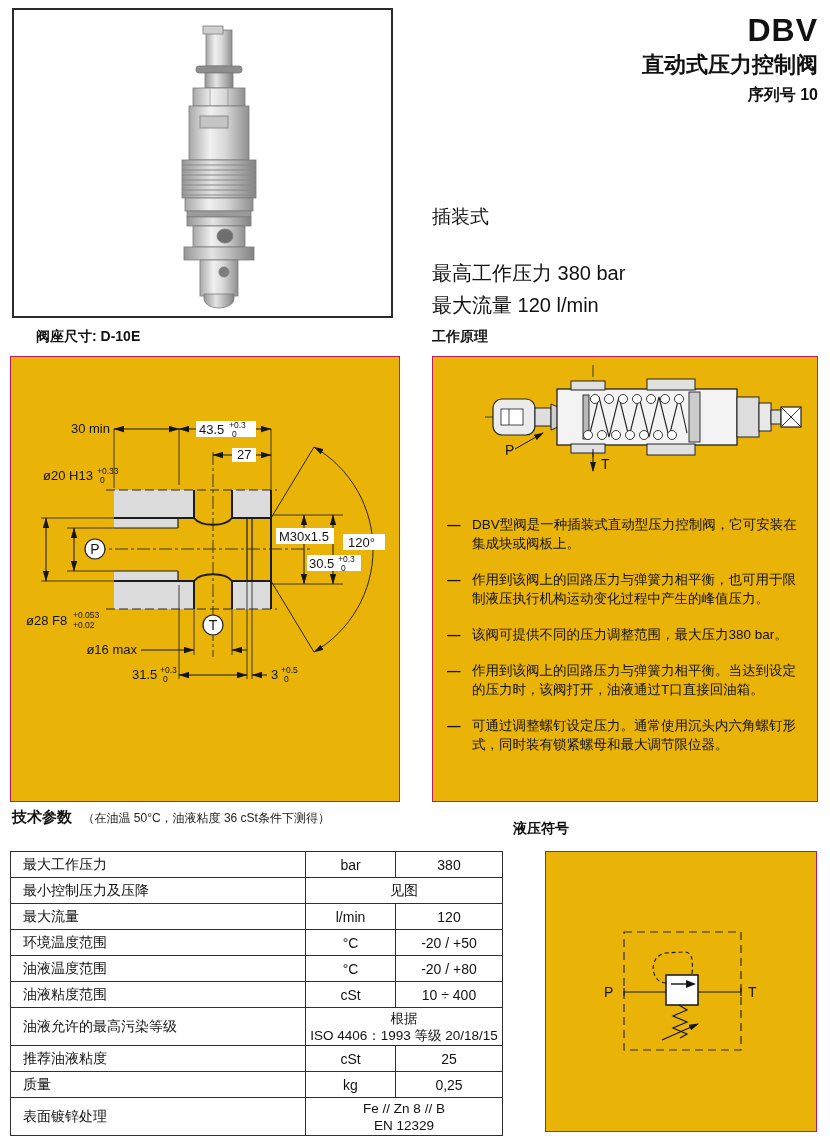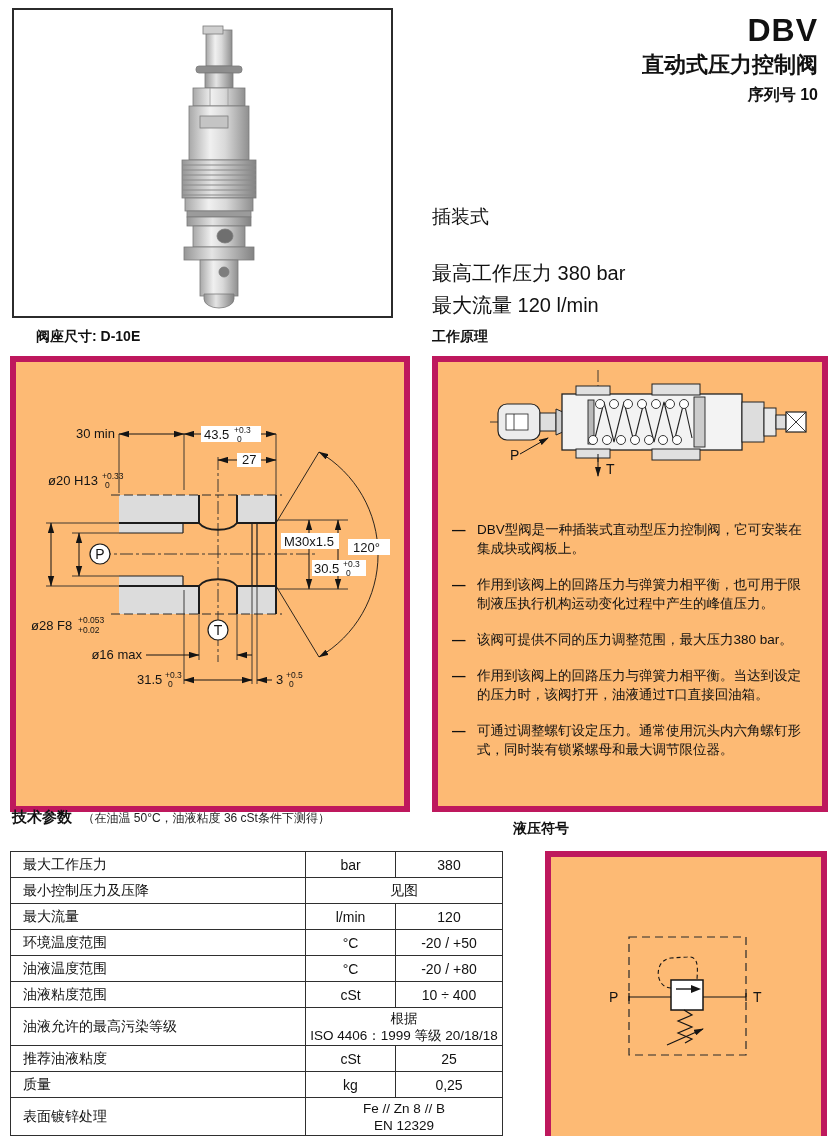--- a/index.html
+++ b/index.html
@@ -21,21 +21,21 @@
   
   .summary { position:absolute; left:432px; top:204px; width:390px; }
   .summary .mount { font-size:19px; font-weight:normal; }
   .summary .big { font-size:20px; margin-top:2px; line-height:30px; }
   .summary .big .b { font-weight:normal; }
   .summary .spacer { height:26px; }
   .summary .unit { font-weight:normal; }
   
   .sec-label { position:absolute; font-size:14px; font-weight:bold; }
   
-  .frame { position:absolute; border:6px solid #be185d; background:#fdba74; }
+  .frame { position:absolute; border:1px solid #be185d; background:#eab308; }
   #seat-box { left:10px; top:356px; width:388px; height:444px; }
   #principle-box { left:432px; top:356px; width:384px; height:444px; }
   #symbol-box { left:545px; top:851px; width:270px; height:279px; }
   
   .bullets { margin:6px 14px 0 14px; }
   .bullet { display:flex; gap:9px; margin-bottom:17px; font-size:13.5px; line-height:19px; }
   .bullet .dash { flex:0 0 16px; font-weight:bold; }
   
   .specs-head { position:absolute; left:12px; top:808px; white-space:nowrap; }
   .specs-title { font-size:15px; font-weight:bold; }
@@ -376,21 +376,21 @@
       </tr>
       <tr>
         <td class="c1">油液粘度范围</td>
         <td class="c2">cSt</td>
         <td class="c3">10 ÷ 400</td>
       </tr>
       <tr class="tall">
         <td class="c1">油液允许的最高污染等级</td>
         <td class="cm" colspan="2">
           <div class="l2">根据</div>
-          <div class="l2">ISO 4406：1999 等级 20/18/18</div>
+          <div class="l2">ISO 4406：1993 等级 20/18/15</div>
         </td>
       </tr>
       <tr>
         <td class="c1">推荐油液粘度</td>
         <td class="c2">cSt</td>
         <td class="c3">25</td>
       </tr>
       <tr>
         <td class="c1">质量</td>
         <td class="c2">kg</td>

